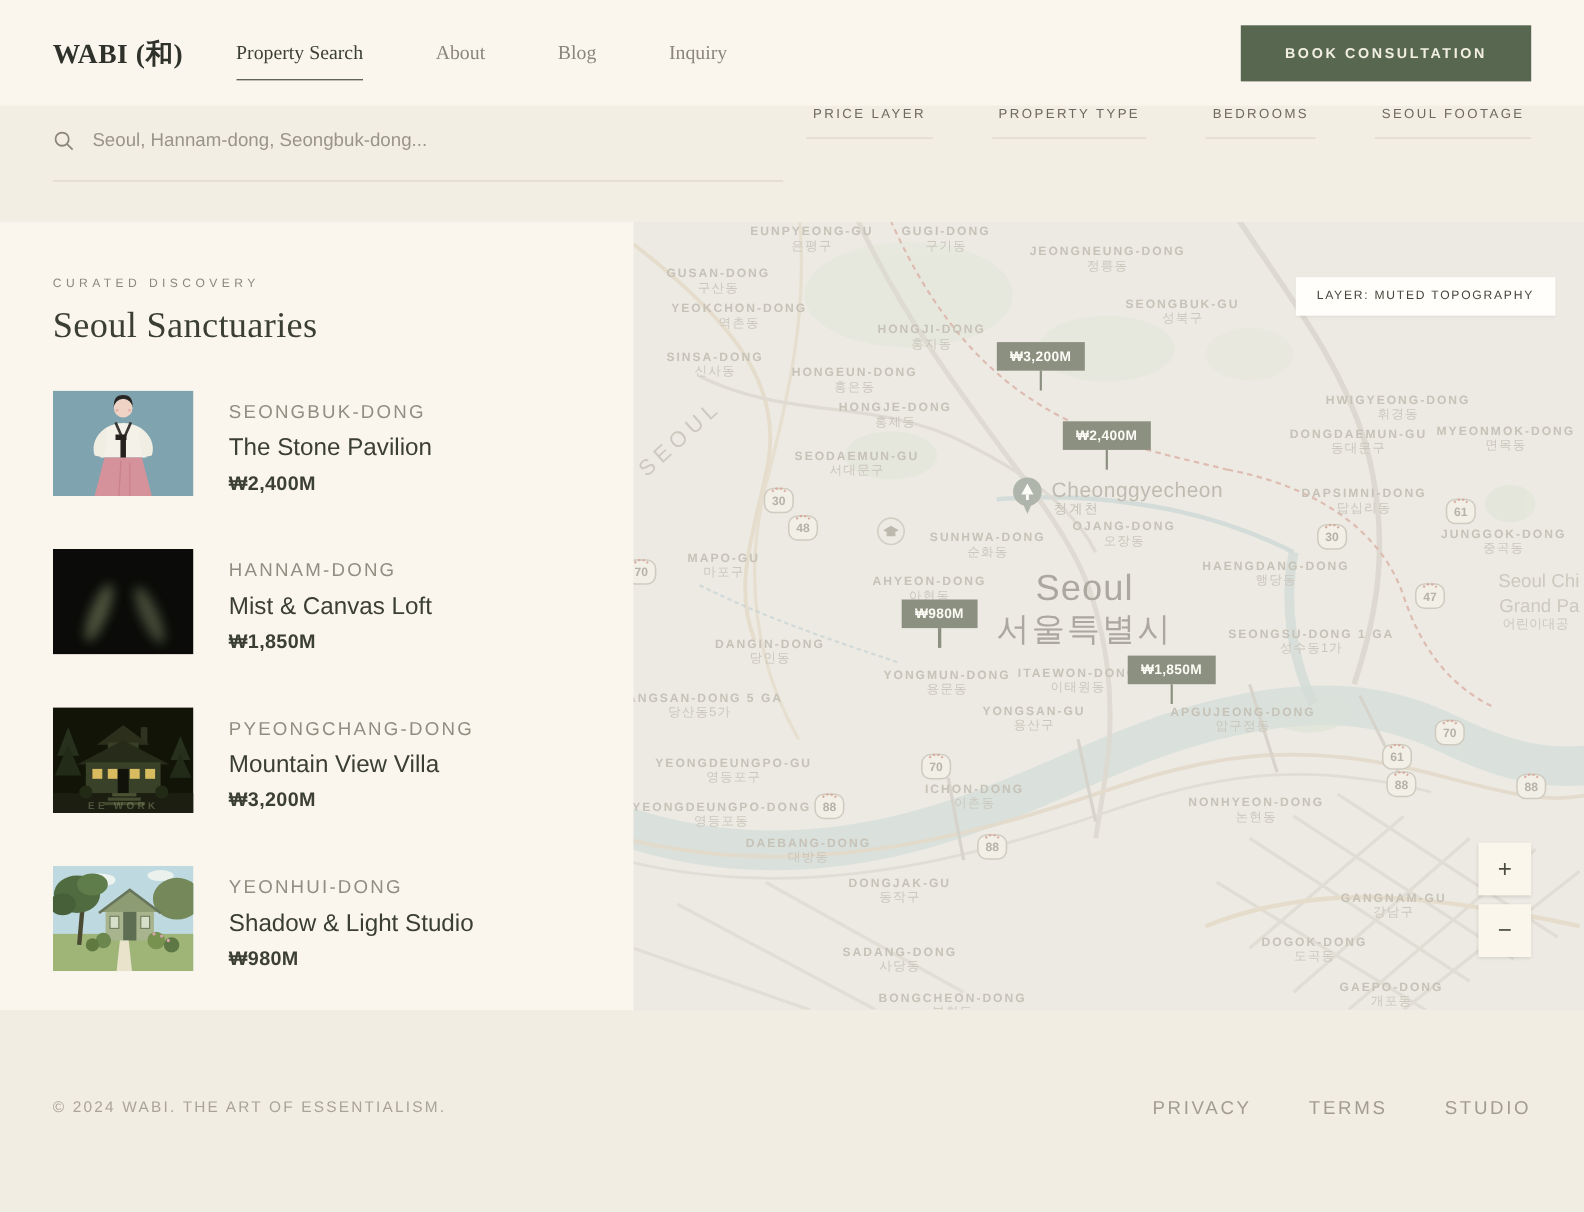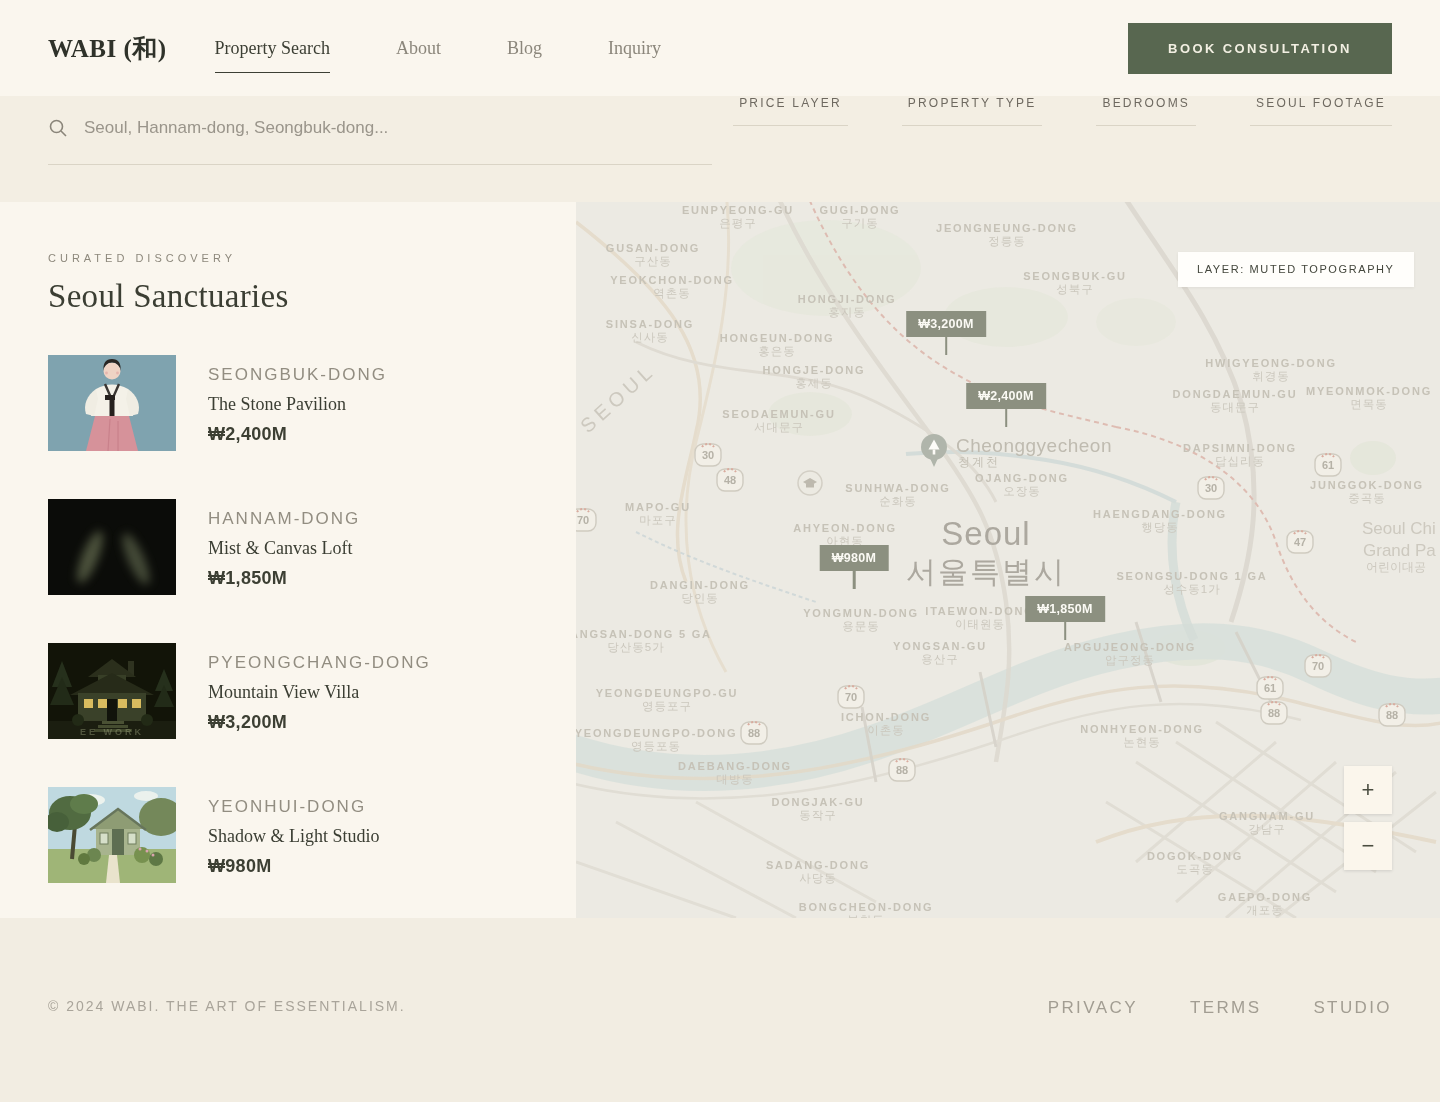--- a/index.html
+++ b/index.html
@@ -39,21 +39,21 @@
   .kicker{font-size:11px;letter-spacing:4px;color:#8D887C;margin-bottom:14px;}
   .page-title{font-family:"Liberation Serif",serif;font-weight:400;font-size:33px;color:#3B3E33;
     margin-bottom:40px;letter-spacing:.3px;}
   .card{display:flex;gap:32px;margin-bottom:48px;cursor:pointer;}
   .thumb{position:relative;width:128px;height:96px;flex:none;overflow:hidden;}
   .thumb svg{display:block;width:128px;height:96px;}
   .wm{position:absolute;left:0;right:0;bottom:2px;text-align:center;font-size:9px;font-weight:700;
     letter-spacing:3px;color:rgba(168,176,136,.38);}
   .card-info{padding-top:10px;}
   .card-district{font-size:17px;letter-spacing:2px;color:#928D81;margin-bottom:9px;}
-  .card-title{font-family:Liberation Serif, serif;font-weight:400;font-size:18px;color:#3B3E33;margin-bottom:9px;}
+  .card-title{font-family:Liberation Sans, sans-serif;font-weight:400;font-size:22px;color:#3B3E33;margin-bottom:9px;}
   .card-price{font-size:18px;font-weight:700;color:#3C3F33;letter-spacing:.3px;}
 
   
   .map{position:relative;width:864px;height:716px;background:var(--mapbg);
     box-shadow:inset 10px 0 14px -10px rgba(60,55,40,.12);}
   .map svg.basemap{position:absolute;inset:0;}
   .mlab-en{font-family:"Liberation Sans",sans-serif;font-weight:700;font-size:11px;letter-spacing:1.8px;
     fill:#C6C2B7;text-anchor:middle;}
   .mlab-ko{font-family:"Liberation Sans",sans-serif;font-size:11.5px;letter-spacing:1px;fill:#CBC7BD;text-anchor:middle;}
   .mcity-en{font-family:"Liberation Sans",sans-serif;font-size:33px;fill:#ACA89F;letter-spacing:1px;text-anchor:middle;}

